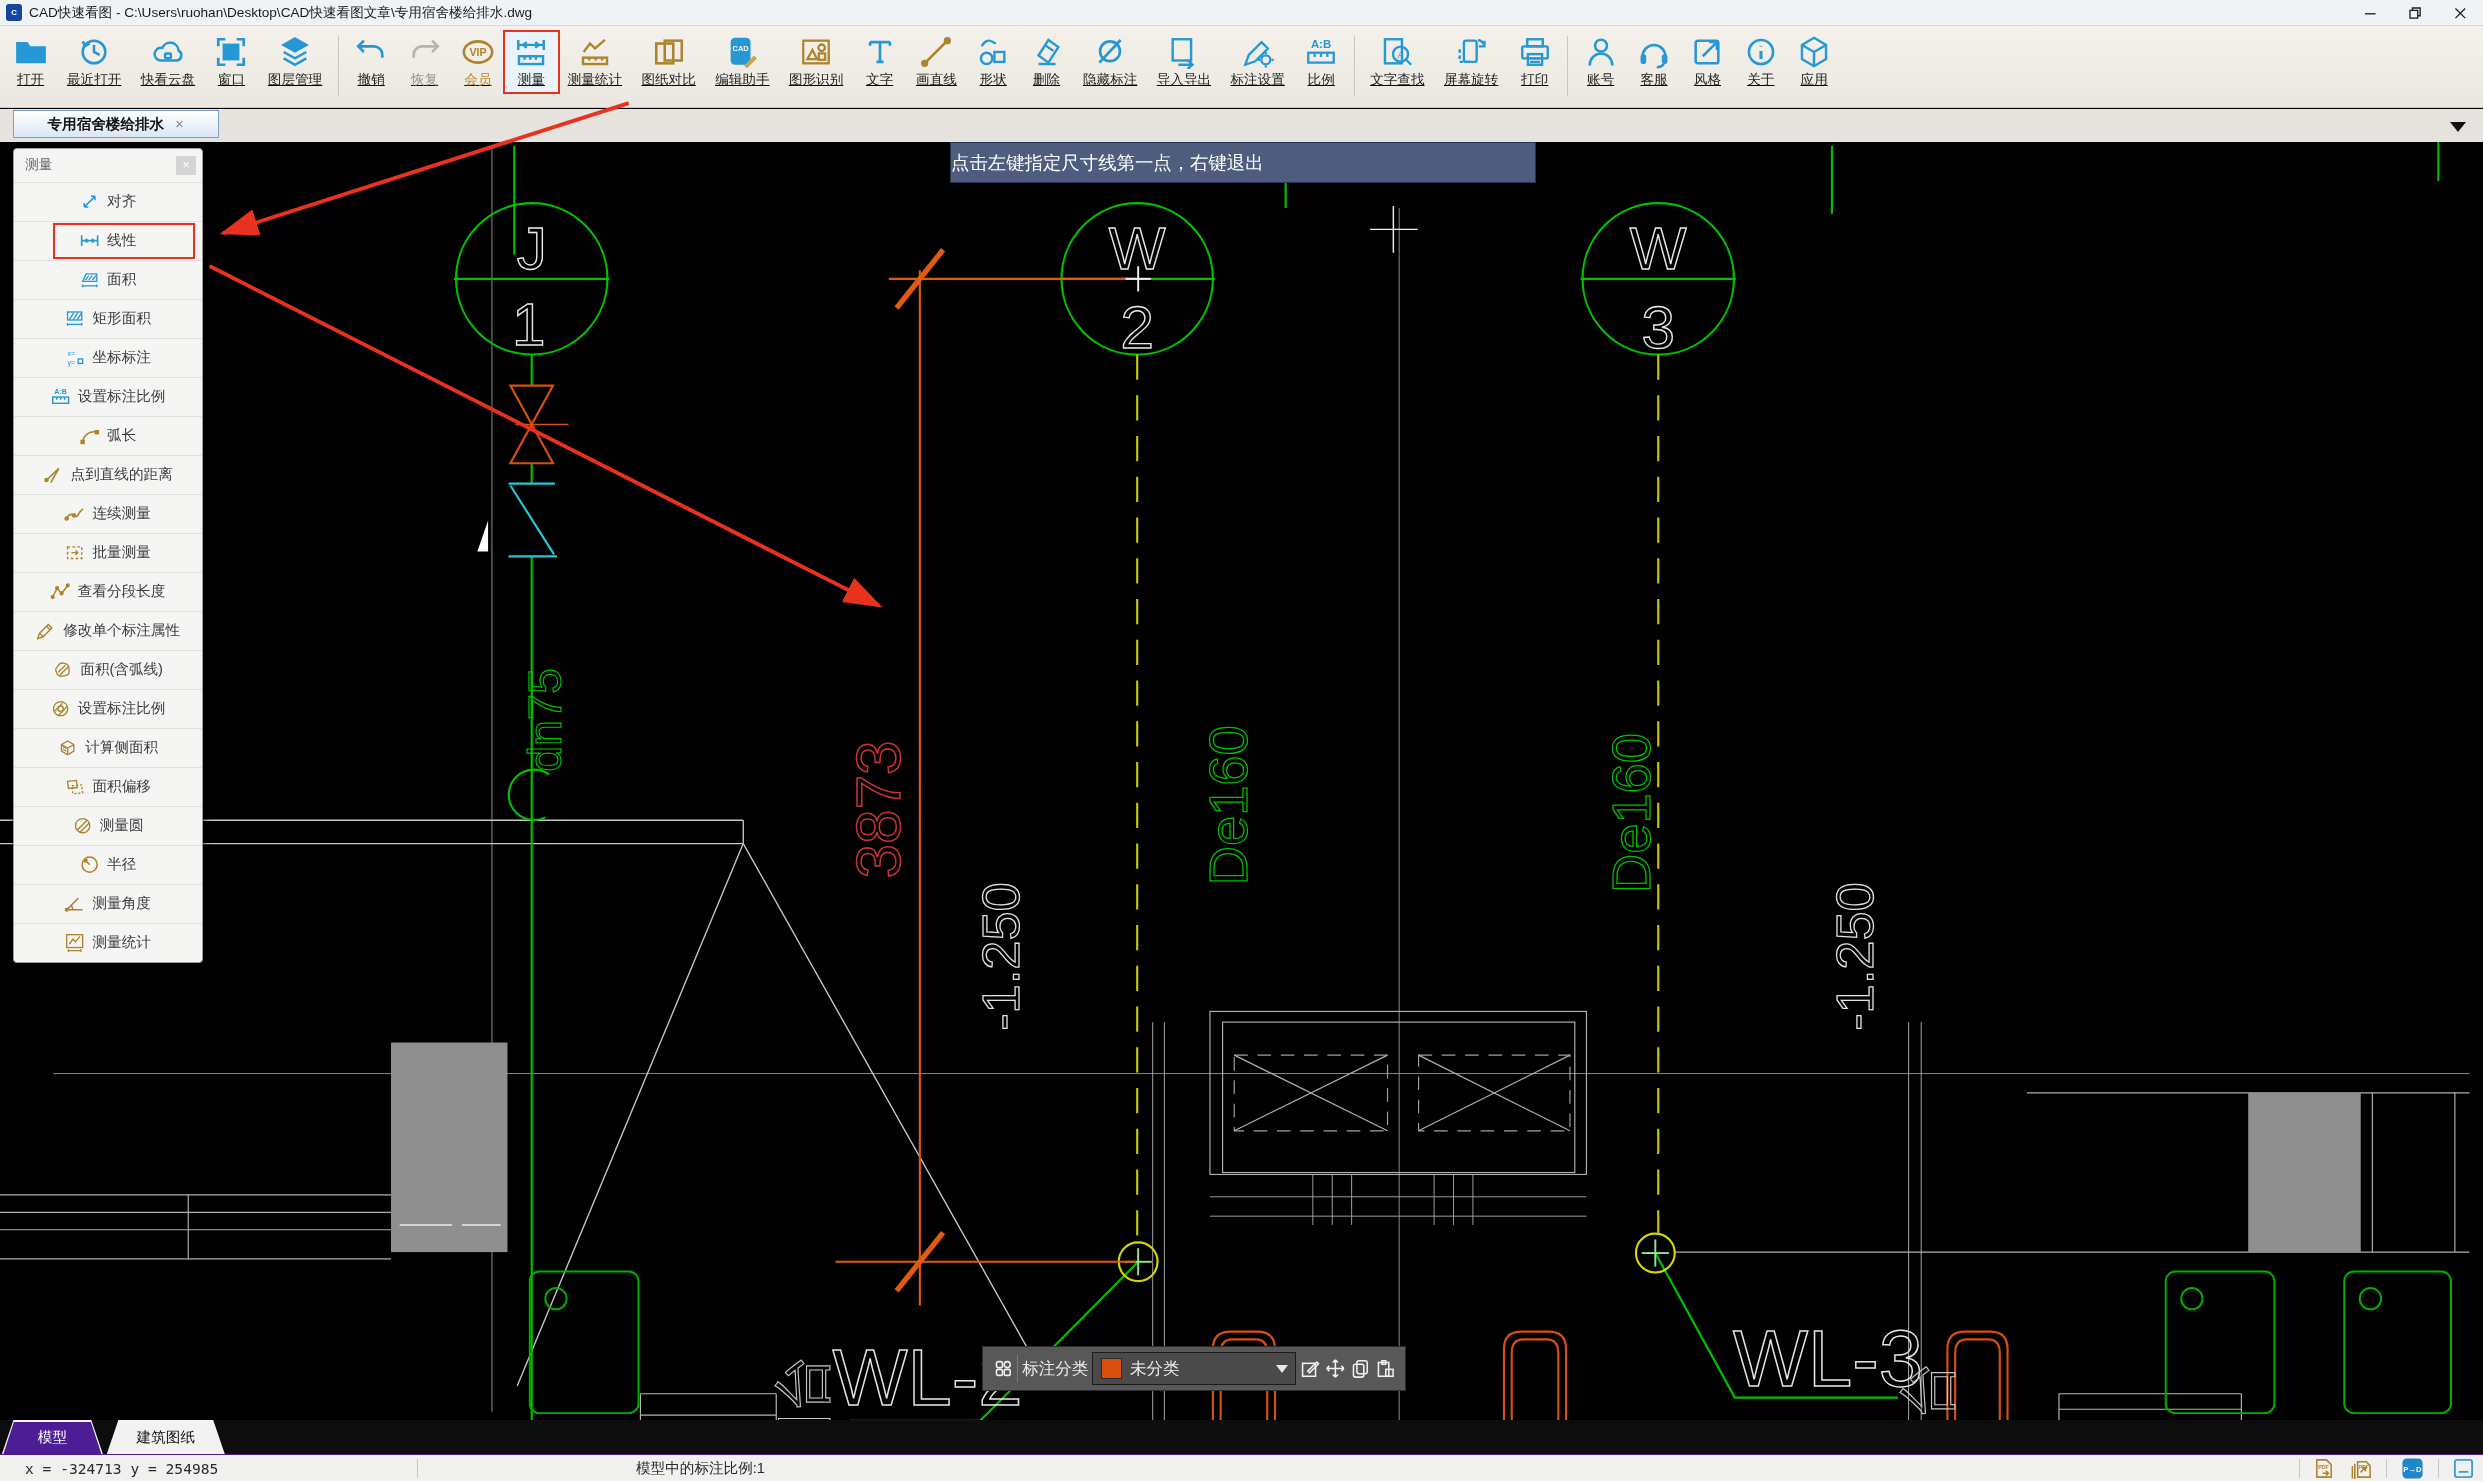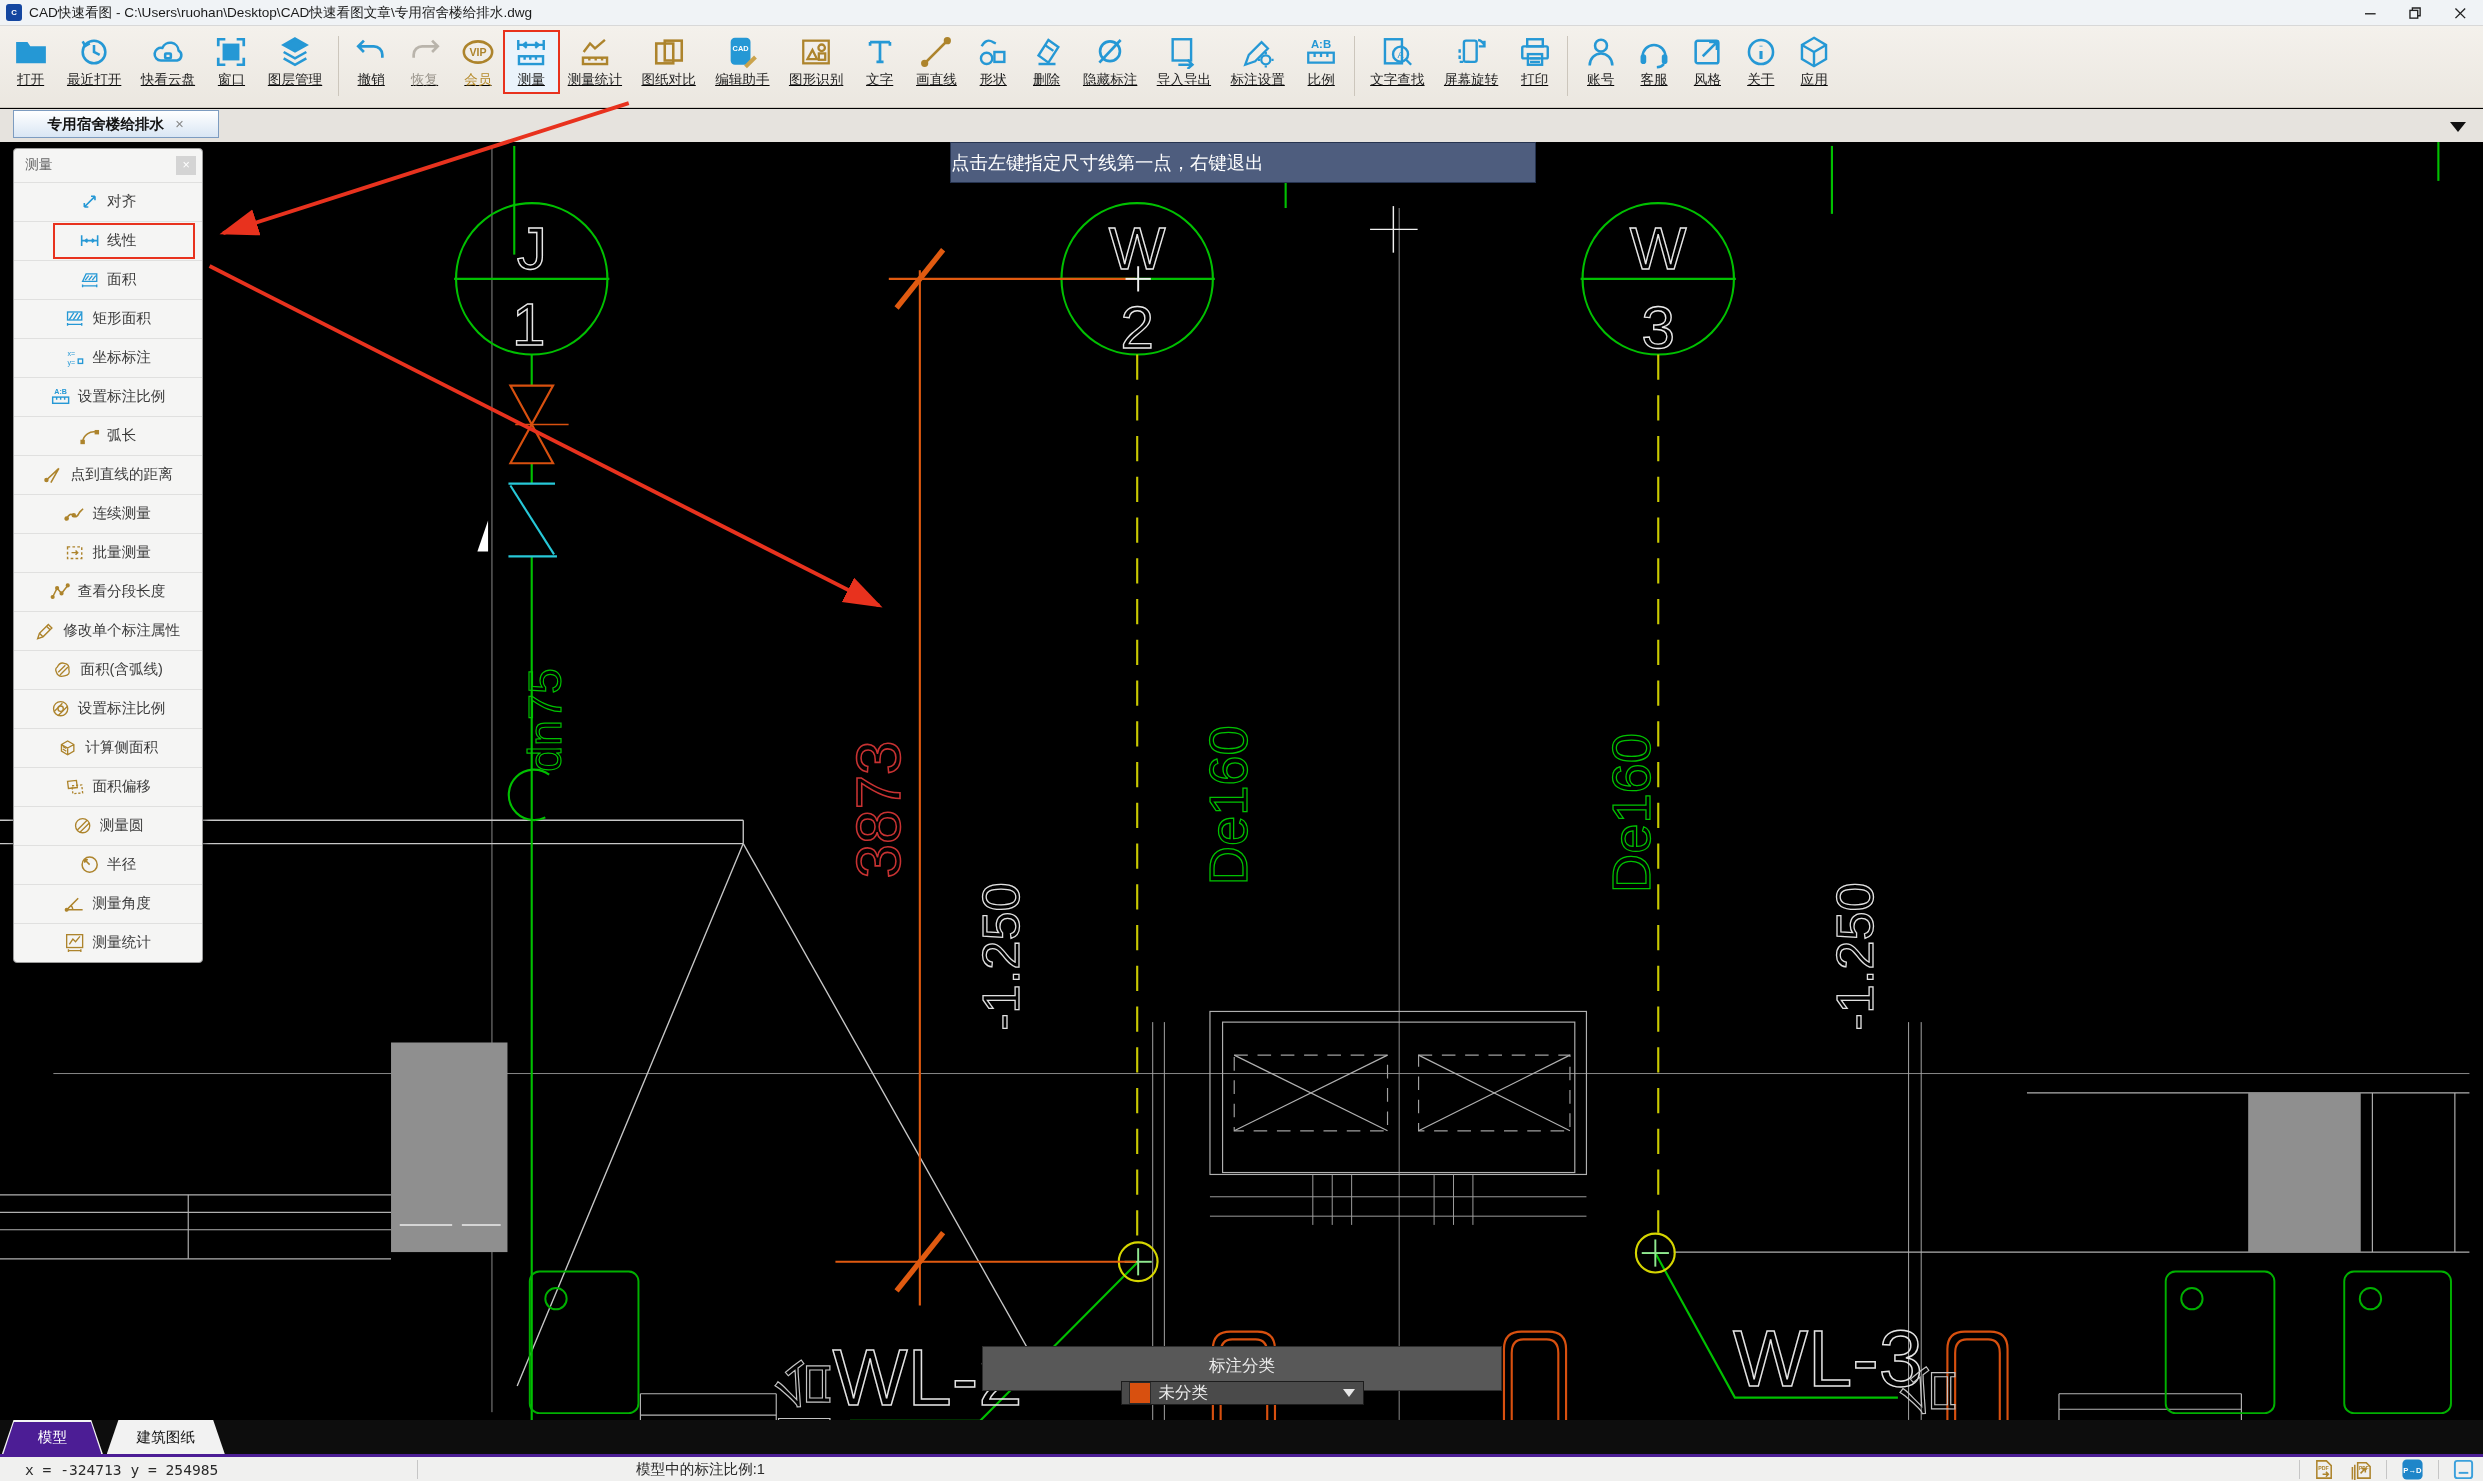--- a/index.html
+++ b/index.html
@@ -57,23 +57,23 @@
   .panel-x { margin-left:auto; width:19.4px; height:19.4px; background:#d4d4d4; color:#fff;
     font-size:12.6px; display:flex; align-items:center; justify-content:center; }
   .mi { position:relative; height:39px; border-top:1px solid #e0e0df;
     display:flex; align-items:center; justify-content:center; gap:6.8px; }
   .pic { width:21.3px; height:21.3px; flex:none; }
   .mi-lbl { font-size:14.6px; color:#3c3c3c; white-space:nowrap; }
   .redbox { position:absolute; left:39px; right:6.8px; top:1px; bottom:1px;
     border:2.9px solid #e8321e; pointer-events:none; }
 
   
-  .classify { position:absolute; left:982px; top:1204px; width:520px; height:45px;
+  .classify { position:absolute; left:982px; top:1204px; width:424px; height:45px;
     background:#585858; border:1px solid #2d2d2d; display:flex; align-items:center;
-    padding:0 9.7px; gap:4px; z-index:6;flex-direction:column; }
+    padding:0 9.7px; gap:4px; z-index:6; }
   .cl-ic { width:25px; height:25px; color:#f0f0f0; }
   .cl-div { width:1px; height:27px; background:#7a7a7a; }
   .cl-lbl { font-size:16.5px; color:#ededed; white-space:nowrap; }
   .cl-dd { width:243px; height:33px; background:#4a4a4a; border:1px solid #1c1c1c;
     display:flex; align-items:center; padding:0 7.8px; gap:7.8px; }
   .cl-swatch { width:21.3px; height:21.3px; background:#d8500f; border:1px solid #2a2a2a; }
   .cl-sel { font-size:16.5px; color:#ededed; }
   .cl-caret { margin-left:auto; width:0; height:0; border-left:6.8px solid transparent;
     border-right:6.8px solid transparent; border-top:8.7px solid #e8e8e8; }
 
@@ -86,21 +86,21 @@
   .btab.active .shape { background:#f5f5f5; }
   .btab.active .inner { position:absolute; inset:1.5px 1.5px 0 1.5px;
     clip-path:polygon(10.7px 0, calc(100% - 10.7px) 0, 100% 100%, 0 100%);
     background:#4c1d95; display:flex; align-items:center; justify-content:center; }
   .btab.active .inner span { color:#fff; font-size:14.6px; }
   .btab.plain .shape { background:#f2f2f2; }
   .btab.plain .shape span { color:#111; font-size:14.6px; }
 
   
   .statusbar { position:absolute; left:0; top:1454px; width:2483px; height:28px;
-    background:#f0f0ef; border-top:3px solid #4c1d95; display:flex; align-items:center; }
+    background:#f0f0ef; border-top:1px solid #4c1d95; display:flex; align-items:center; }
   .coords { font-family:"DejaVu Sans Mono", monospace; font-size:14.6px; color:#2a2a2a; margin-left:25px; }
   .sb-div { width:1px; height:19.4px; background:#c6c6c6; position:absolute; }
   .scaleinfo { position:absolute; left:636px; font-size:14.6px; color:#2a2a2a; }
   .sb-icons { position:absolute; right:7.8px; display:flex; align-items:center; gap:13.6px; height:100%; }
   .sb-ic { width:23px; height:23px; }
 
   
   #overlay { position:absolute; left:0; top:0; width:2483px; height:1482px;
     pointer-events:none; z-index:40; }
 

